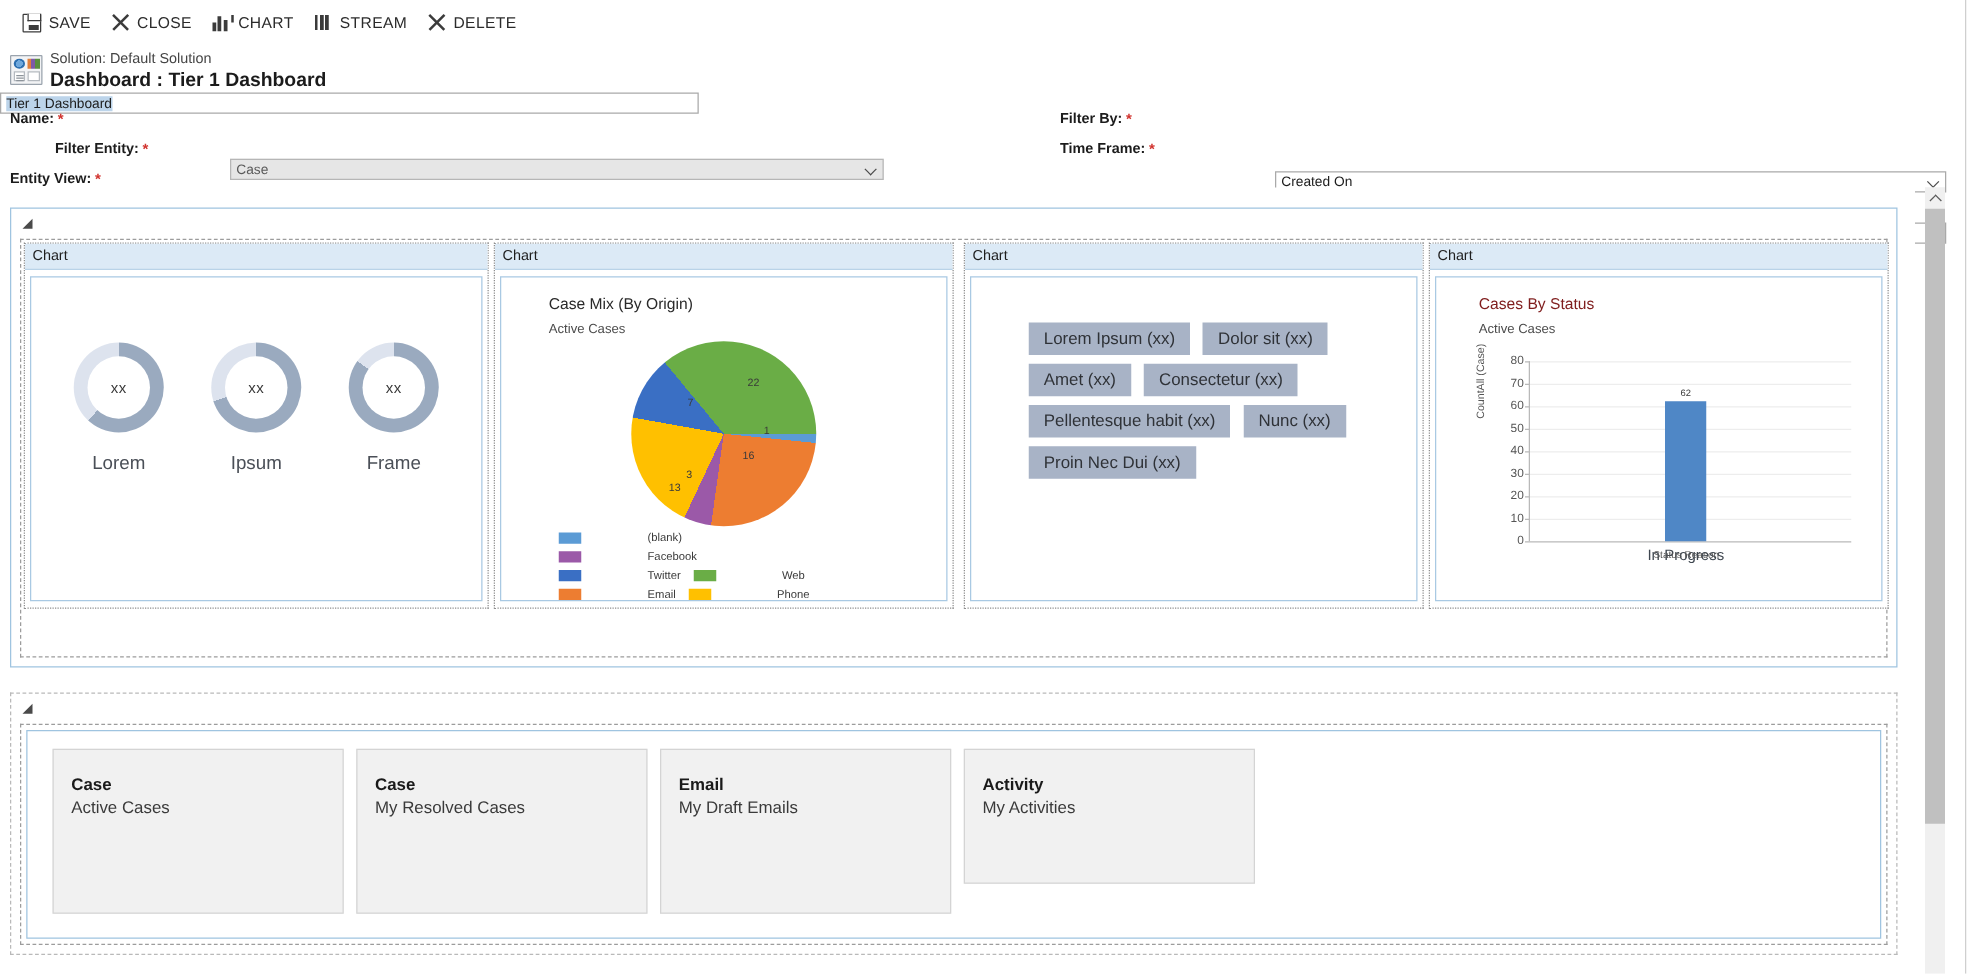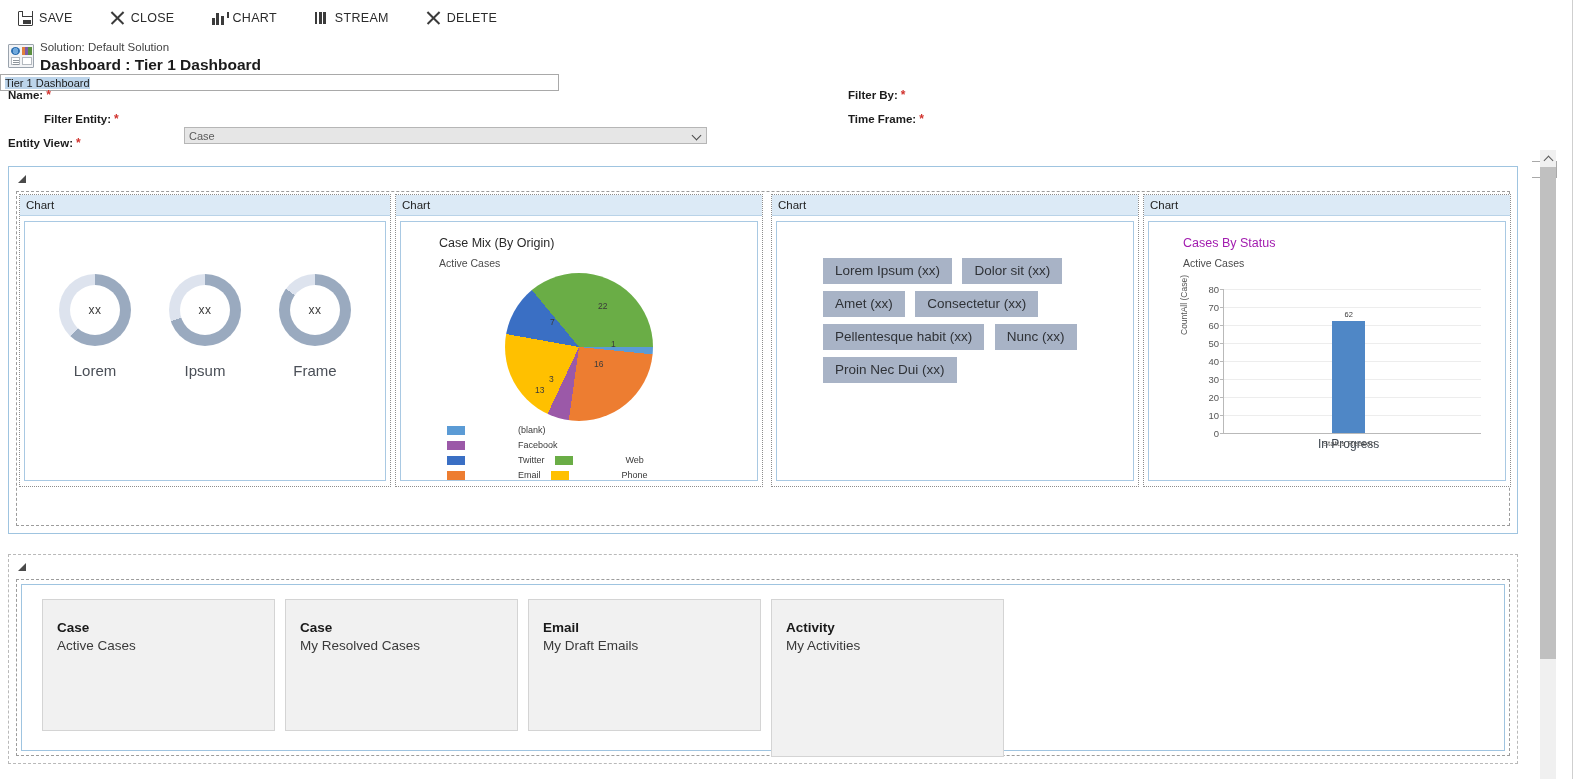--- a/index.html
+++ b/index.html
@@ -8,21 +8,21 @@
     width: 1578px; height: 779px;
     background: #ffffff;
     font-family: "Liberation Sans", sans-serif;
     overflow: hidden;
   }
   .app { position: relative; width: 1578px; height: 779px; background:#fff; }
 
   
   .cmdbar {
     height: 36px; display:flex; align-items:center;
-    padding-left: 18px; gap: 37px;
+    padding-left: 18px; gap: 16px;
     background: #fff;
   }
   .cmd-btn {
     display:flex; align-items:center; gap:6px;
     font-size: 12.5px; color:#2b2b2b; letter-spacing:.3px;
     cursor: pointer; user-select:none;
   }
   .cmd-btn .lbl { font-size: 12.5px; }
   .ic { width:15px; height:15px; display:inline-block; position:relative; flex:none; }
 
@@ -118,21 +118,21 @@
 
   
   .tags { padding:36px 0 0 46px; width:320px; }
   .tag {
     display:inline-block; background:#a8b3c6; color:#2f3237;
     font-size:13.5px; padding:5px 12px; margin:0 6px 7px 0; line-height:16px;
     white-space:nowrap;
   }
 
   
-  .bar-title{ font-size:12.5px; color:#a21caf; padding:14px 0 0 34px;}
+  .bar-title{ font-size:12.5px; color:#7f1d1d; padding:14px 0 0 34px;}
   .bar-sub{ font-size:10.5px; color:#4b4b4b; padding:7px 0 0 34px;}
   .plot { position:relative; margin:18px 0 0 0; height:172px; }
   .ylab { position:absolute; left:30px; top:48px; font-size:8.5px; color:#555;
      transform:rotate(-90deg); transform-origin:left top; white-space:nowrap; }
   .axis-area { position:absolute; left:74px; top:2px; right:24px; bottom:26px; border-left:1px solid #b9b9b9; }
   .gl { position:absolute; left:0; right:0; height:1px; background:#ededed; }
   .gl.base { background:#b9b9b9; }
   .ytick { position:absolute; right:100%; margin-right:5px; font-size:9.5px; color:#555; transform:translateY(-50%);}
   .tickmark { position:absolute; right:100%; width:4px; height:1px; background:#b9b9b9;}
   .bar { position:absolute; background:#4f87c6; }
@@ -226,20 +226,24 @@
       <span class="req">*</span>
     </div>
     <div class="combo" style="left:184px; top:60px; width:523px;">
       <span>Active Cases</span>
       <span class="chev"></span>
     </div>
 
     <div class="fld" style="left:848px; top:14px;">
       <span class="fld-lbl">Filter By:</span>
       <span class="req">*</span>
+    </div>
+    <div class="combo" style="left:1020px; top:12px; width:537px;">
+      <span>Created On</span>
+      <span class="chev"></span>
     </div>
 
     <div class="fld" style="left:848px; top:38px;">
       <span class="fld-lbl">Time Frame:</span>
       <span class="req">*</span>
     </div>
     <div class="combo" style="left:1020px; top:36px; width:537px;">
       <span>This quarter</span>
       <span class="chev"></span>
     </div>
@@ -413,21 +417,21 @@
           <div class="list-cell" style="left:263px; top:14px; width:233px; height:132px;">
             <div class="list-ent">Case</div>
             <div class="list-view">My Resolved Cases</div>
           </div>
 
           <div class="list-cell" style="left:506px; top:14px; width:233px; height:132px;">
             <div class="list-ent">Email</div>
             <div class="list-view">My Draft Emails</div>
           </div>
 
-          <div class="list-cell" style="left:749px; top:14px; width:233px; height:158px;">
+          <div class="list-cell" style="left:749px; top:14px; width:233px; height:108px;">
             <div class="list-ent">Activity</div>
             <div class="list-view">My Activities</div>
           </div>
 
         </div>
       </div>
     </div>
 
   </div>
 

